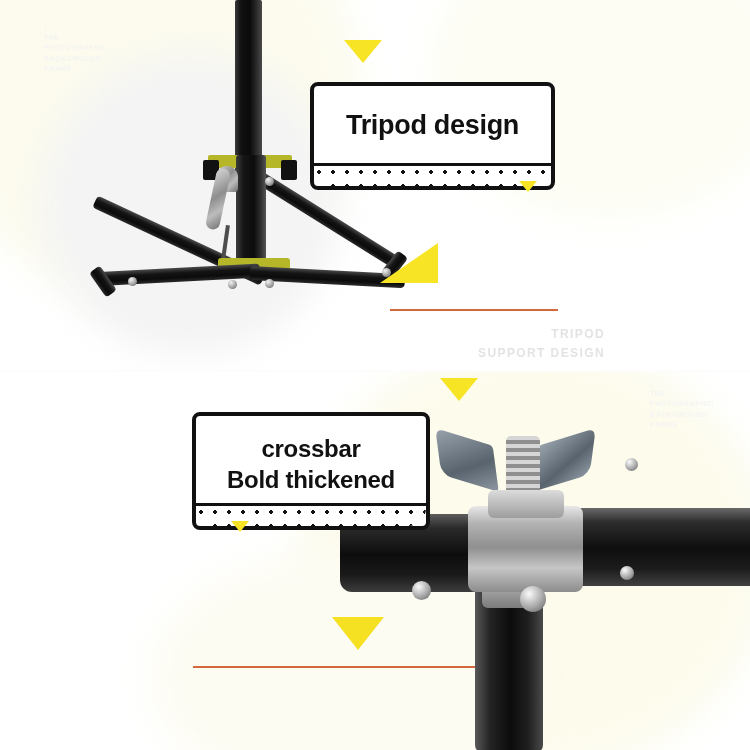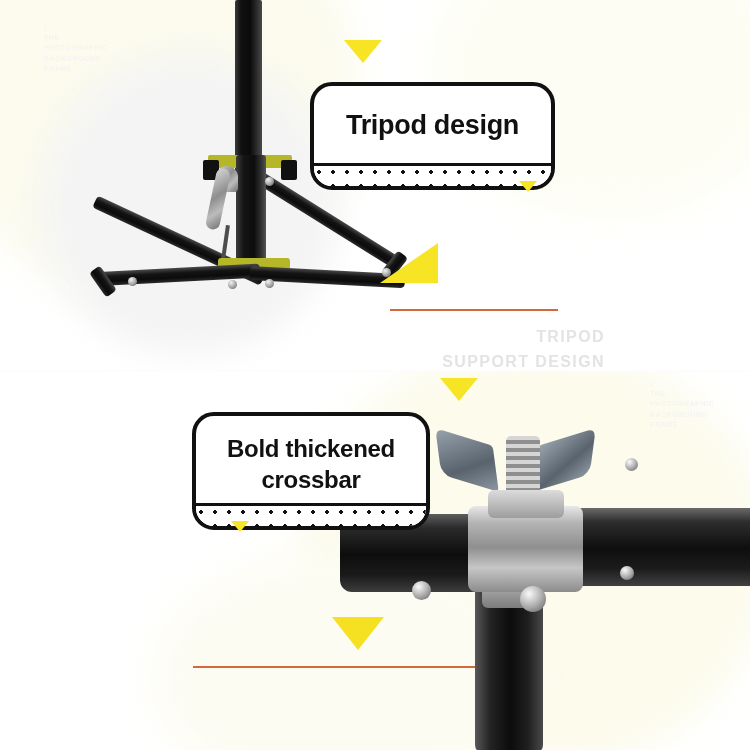--- a/index.html
+++ b/index.html
@@ -15,32 +15,32 @@
   .cream-blob{position:absolute;border-radius:50%;filter:blur(18px);}
   .grey-blob{position:absolute;border-radius:50%;filter:blur(16px);}
 
   
   .watermark{position:absolute;font-family:"Liberation Sans",sans-serif;line-height:1.45;
              letter-spacing:.6px;color:#f4f4f2;font-size:7px;font-weight:700;
              text-transform:uppercase;user-select:none;}
   .watermark .wm-top{font-size:5px;display:block;letter-spacing:.4px;}
 
   
-  .caption{position:absolute;color:#e3e3e3;font-size:16px;letter-spacing:1.4px;
+  .caption{position:absolute;color:#e3e3e3;font-size:12px;letter-spacing:1.4px;
            line-height:1.55;font-weight:600;text-transform:uppercase;}
   #caption-tripod{right:145px;top:325px;text-align:right;}
   #caption-crossbar{left:193px;top:690px;text-align:left;}
 
   .rule{position:absolute;height:2px;background:#d2683c;}
   #rule-tripod{left:390px;top:309px;width:168px;}
   #rule-crossbar{left:193px;top:666px;width:320px;}
 
   
   .callout{position:absolute;background:#ffffff;border:4px solid #111111;
-           border-radius:22px;box-sizing:border-box;z-index:40;
+           border-radius:8px;box-sizing:border-box;z-index:40;
            display:flex;align-items:flex-start;justify-content:center;}
   .callout .ctext{font-weight:bold;color:#111111;text-align:center;
                   letter-spacing:-.3px;width:100%;}
   .callout .dotband{position:absolute;left:0;right:0;bottom:0;height:20px;
       border-bottom-left-radius:18px;border-bottom-right-radius:18px;
       border-top:3px solid #111;background-color:#ffffff;
       background-image:radial-gradient(circle at 5px 6px,#111 1.7px,transparent 1.9px);
       background-size:14px 14px;overflow:hidden;}
 
   #callout-tripod{left:310px;top:82px;width:245px;height:108px;}
@@ -217,22 +217,22 @@
     <div class="bigscrew" style="left:92px;top:183px;width:19px;height:19px;"></div>
     <div class="bigscrew" style="left:300px;top:168px;width:14px;height:14px;"></div>
     <div class="bigscrew" style="left:305px;top:60px;width:13px;height:13px;"></div>
     <div class="bigscrew" style="left:200px;top:188px;width:26px;height:26px;"></div>
   </div>
 
   <div class="tri tri-down" id="tri-panel2-top"></div>
 
   <div class="callout" id="callout-crossbar">
     <div class="ctext">
+      <div>crossbar</div>
       <div>Bold thickened</div>
-      <div>crossbar</div>
     </div>
     <div class="dotband"></div>
   </div>
   <div class="tri tri-down" id="tri-callout2"></div>
 
   <div class="tri tri-down" id="tri-bottom"></div>
 
   <div class="rule" id="rule-crossbar"></div>
 
 </div>

